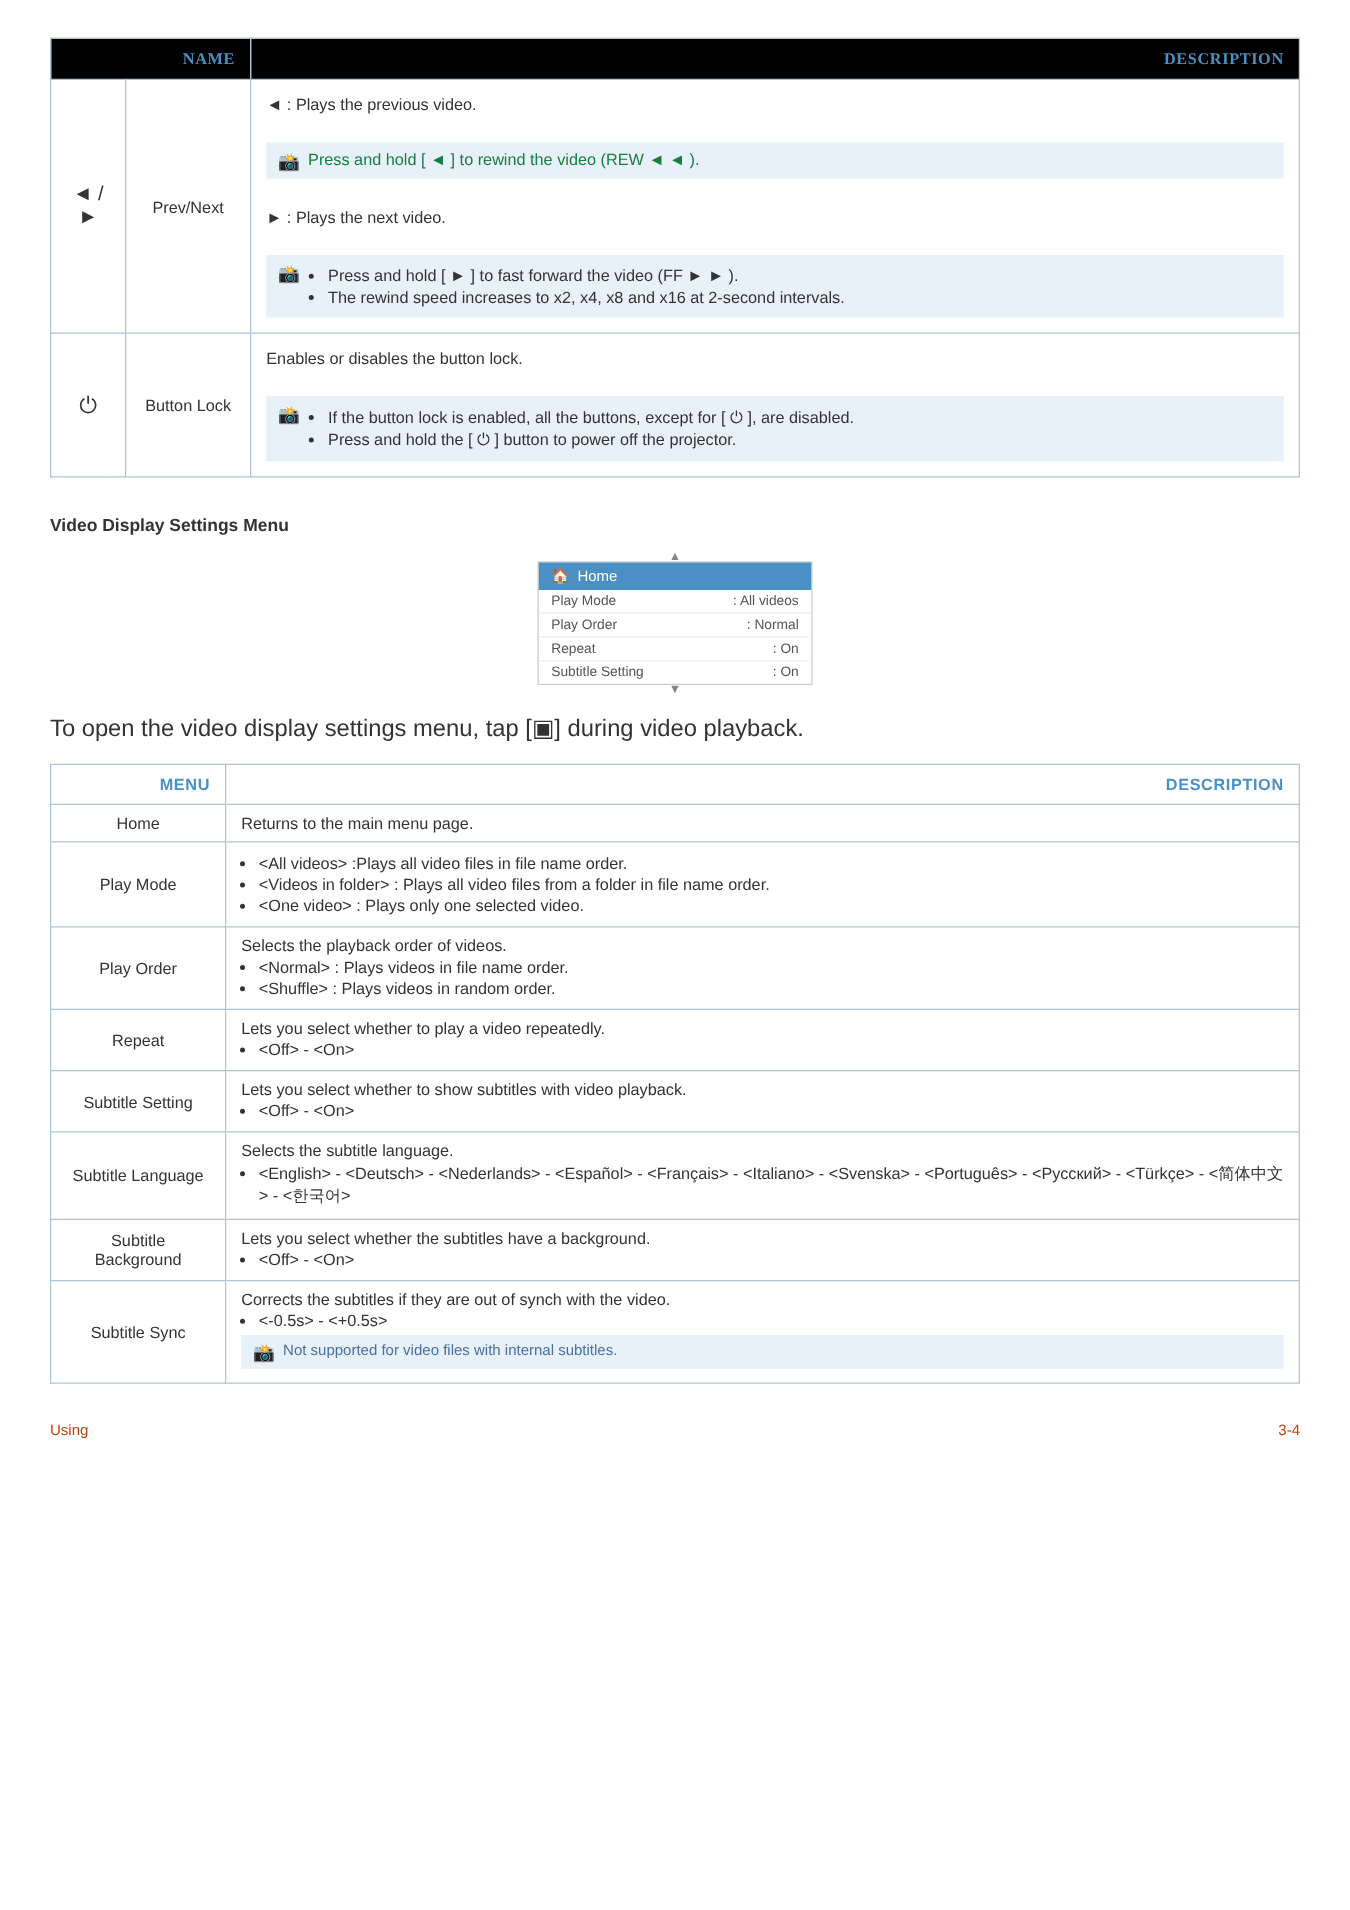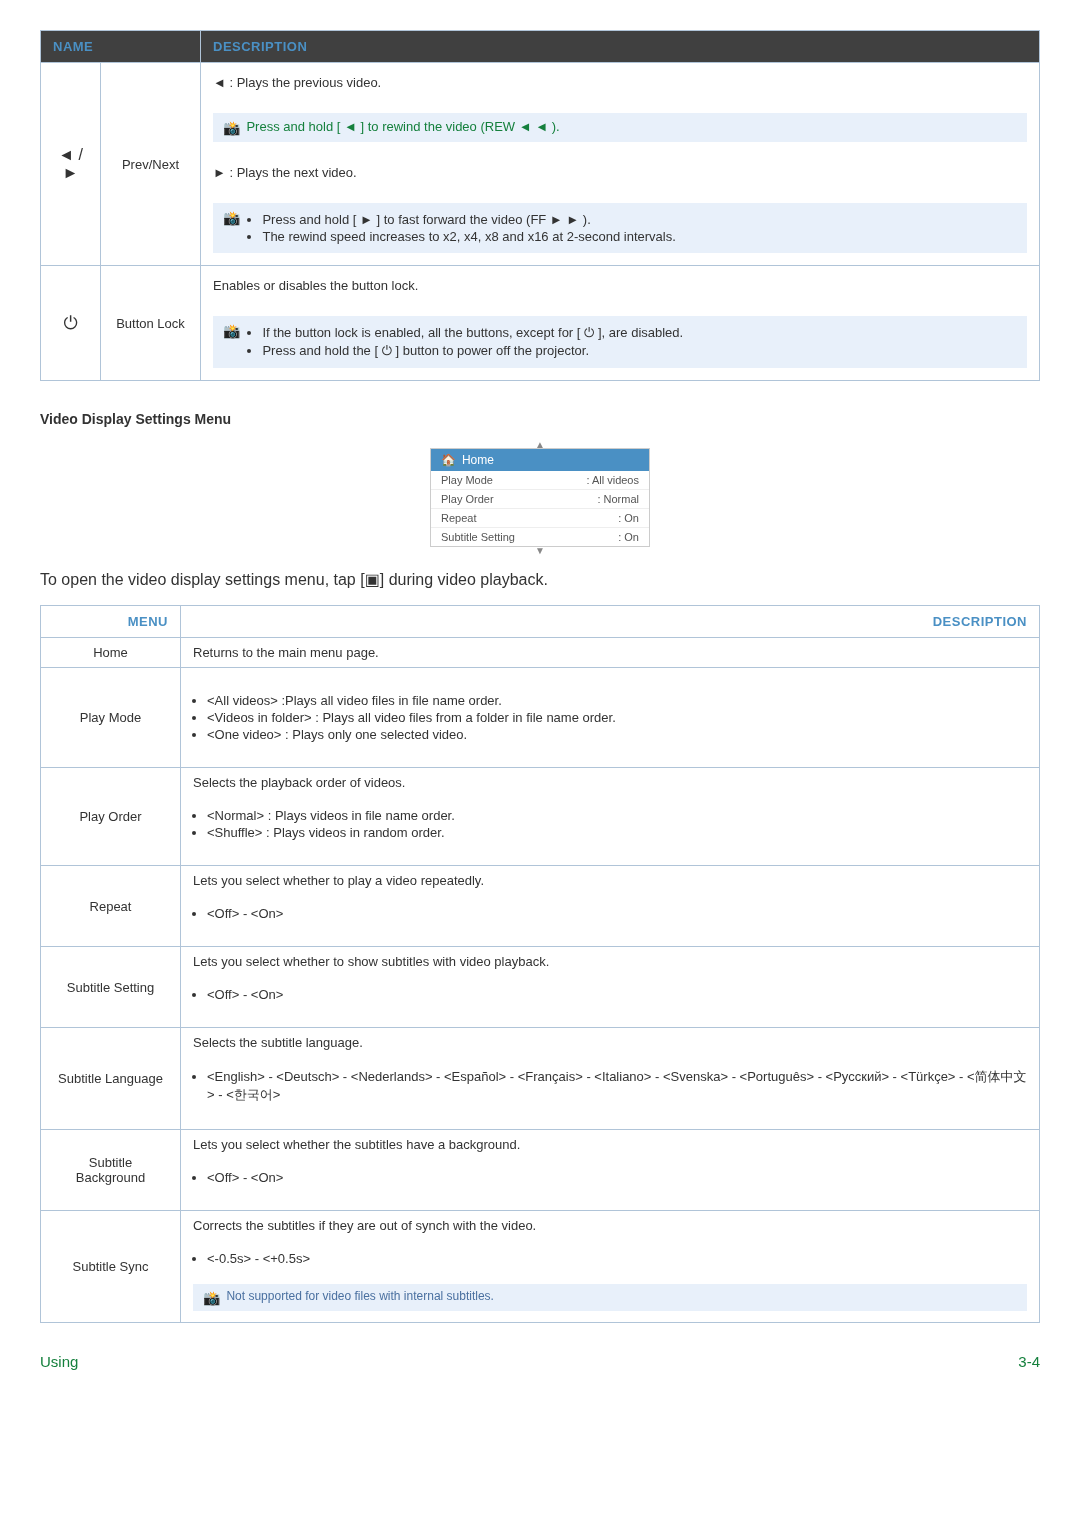--- a/index.html
+++ b/index.html
@@ -11,29 +11,30 @@
       padding: 30px 40px;
     }
 
     
     .top-table {
       width: 100%;
       border-collapse: collapse;
       margin-bottom: 30px;
     }
     .top-table th {
-      background: #404040;
+      background: #000000;
       color: #4a90c4;
       font-weight: bold;
       font-size: 13px;
-      text-align: left;
+      text-align: right;
       border: 1px solid #b0c4d8;
       padding: 8px 12px;
       text-transform: uppercase;
       letter-spacing: 0.5px;
+      font-family: Liberation Serif, serif;
     }
     .top-table td {
       border: 1px solid #b0c4d8;
       padding: 8px 12px;
       vertical-align: middle;
     }
     .top-table td.center-cell {
       text-align: center;
       font-size: 15px;
     }
@@ -124,21 +125,21 @@
     }
     .menu-preview-triangle-bottom {
       text-align: center;
       font-size: 10px;
       color: #888;
       margin-top: -2px;
     }
 
     
     .open-text {
-      font-size: 16px;
+      font-size: 19px;
       margin: 10px 0 16px 0;
     }
 
     
     .bottom-table {
       width: 100%;
       border-collapse: collapse;
       margin-bottom: 30px;
     }
     .bottom-table th {
@@ -156,32 +157,32 @@
       padding: 7px 12px;
       vertical-align: top;
     }
     .bottom-table td.menu-label {
       text-align: center;
       font-size: 13px;
       vertical-align: middle;
     }
     .bottom-table td.desc-td ul {
       padding-left: 14px;
-      margin: 18px 0;
+      margin: 2px 0;
     }
     .bottom-table td.desc-td ul li {
       margin: 2px 0;
     }
 
     
     .footer {
       display: flex;
       justify-content: space-between;
-      font-size: 15px;
-      color: #15803d;
+      font-size: 12px;
+      color: #c2410c;
       margin-top: 28px;
     }
 
     .highlight-note {
       background: #e8f0fa;
       padding: 5px 10px;
       margin: 4px 0;
       color: #4a70a0;
       font-size: 12px;
       display: flex;

